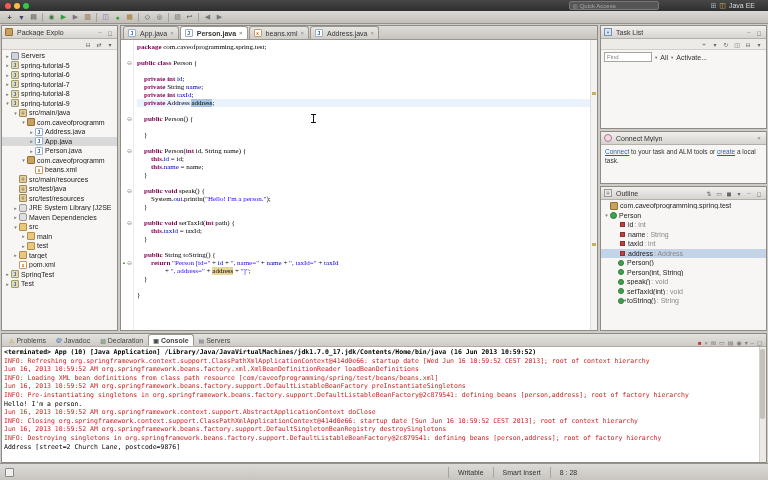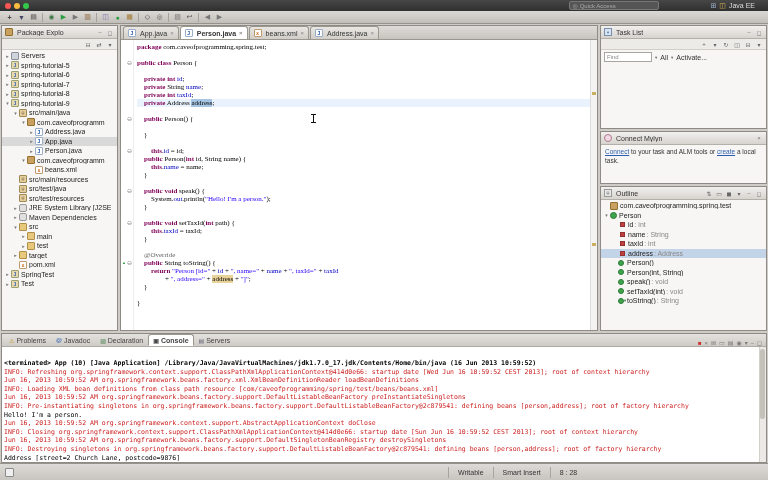--- a/index.html
+++ b/index.html
@@ -132,21 +132,21 @@
 .contab.active{background:#fff;border-color:#9a978f;border-bottom-color:#fff;border-radius:3px 3px 0 0;font-weight:bold;}
 .cicon{font-size:6px;}
 .ci-problems{color:#c09020;}
 .ci-javadoc{color:#2a5db0;}
 .ci-declaration{color:#3f7a46;}
 .ci-console{color:#444;}
 .ci-servers{color:#667;}
 .contoolbar{margin-left:auto;display:flex;align-items:center;gap:3px;padding-right:4px;}
 .coni{font-size:6px;color:#777;}
 .coni.red{color:#cc3333;}
-.console-body{flex:1;overflow:hidden;padding:12px 9px 0 2px;font-family:"DejaVu Sans Mono",monospace;font-size:6.5px;line-height:8.6px;position:relative;}
+.console-body{flex:1;overflow:hidden;padding:1px 9px 0 2px;font-family:"DejaVu Sans Mono",monospace;font-size:6.5px;line-height:8.6px;position:relative;}
 .con-header{font-weight:bold;color:#000;white-space:nowrap;}
 .con-line{white-space:nowrap;}
 .con-line.red{color:#cc2222;}
 .con-line.black{color:#000;}
 .con-scroll{position:absolute;right:0;top:0;bottom:0;width:7px;background:#eceae7;border-left:1px solid #d5d2cd;}
 .con-thumb{position:absolute;right:1px;top:2px;width:5px;height:70px;background:#c4c1bb;border-radius:2px;}
 
 
 .statusbar{height:17px;background:linear-gradient(#dddbd7,#c8c5c0);border-top:1px solid #95928c;display:flex;align-items:center;font-size:7px;color:#333;flex:0 0 auto;padding:0 5px;}
 .sb-icon{width:9px;height:9px;border:1px solid #8a8a8a;background:#efefef;border-radius:1px;margin-right:4px;flex:0 0 auto;}
@@ -422,34 +422,33 @@
             <div class="cl">&nbsp;</div>
             <div class="cl"><span class="tk-def">    </span><span class="tk-kw">private</span><span class="tk-def"> </span><span class="tk-kw">int</span><span class="tk-def"> </span><span class="tk-fld">id</span><span class="tk-def">;</span></div>
             <div class="cl"><span class="tk-def">    </span><span class="tk-kw">private</span><span class="tk-def"> String </span><span class="tk-fld">name</span><span class="tk-def">;</span></div>
             <div class="cl"><span class="tk-def">    </span><span class="tk-kw">private</span><span class="tk-def"> </span><span class="tk-kw">int</span><span class="tk-def"> </span><span class="tk-fld">taxId</span><span class="tk-def">;</span></div>
             <div class="cl hl"><span class="tk-def">    </span><span class="tk-kw">private</span><span class="tk-def"> Address </span><span class="tk-sel">address</span><span class="tk-def">;</span></div>
             <div class="cl">&nbsp;</div>
             <div class="cl"><span class="tk-def">    </span><span class="tk-kw">public</span><span class="tk-def"> Person() {</span></div>
             <div class="cl">&nbsp;</div>
             <div class="cl"><span class="tk-def">    }</span></div>
             <div class="cl">&nbsp;</div>
+            <div class="cl"><span class="tk-def">    </span><span class="tk-kw">public</span><span class="tk-def"> Person(</span><span class="tk-kw">int</span><span class="tk-def"> id, String name) {</span></div>
             <div class="cl"><span class="tk-def">        </span><span class="tk-kw">this</span><span class="tk-def">.</span><span class="tk-fld">id</span><span class="tk-def"> = id;</span></div>
-            <div class="cl"><span class="tk-def">    </span><span class="tk-kw">public</span><span class="tk-def"> Person(</span><span class="tk-kw">int</span><span class="tk-def"> id, String name) {</span></div>
             <div class="cl"><span class="tk-def">        </span><span class="tk-kw">this</span><span class="tk-def">.</span><span class="tk-fld">name</span><span class="tk-def"> = name;</span></div>
             <div class="cl"><span class="tk-def">    }</span></div>
             <div class="cl">&nbsp;</div>
             <div class="cl"><span class="tk-def">    </span><span class="tk-kw">public</span><span class="tk-def"> </span><span class="tk-kw">void</span><span class="tk-def"> speak() {</span></div>
             <div class="cl"><span class="tk-def">        System.</span><span class="tk-fld">out</span><span class="tk-def">.println(</span><span class="tk-str">"Hello! I'm a person."</span><span class="tk-def">);</span></div>
             <div class="cl"><span class="tk-def">    }</span></div>
             <div class="cl">&nbsp;</div>
             <div class="cl"><span class="tk-def">    </span><span class="tk-kw">public</span><span class="tk-def"> </span><span class="tk-kw">void</span><span class="tk-def"> setTaxId(</span><span class="tk-kw">int</span><span class="tk-def"> path) {</span></div>
             <div class="cl"><span class="tk-def">        </span><span class="tk-kw">this</span><span class="tk-def">.</span><span class="tk-fld">taxId</span><span class="tk-def"> = taxId;</span></div>
             <div class="cl"><span class="tk-def">    }</span></div>
             <div class="cl">&nbsp;</div>
-            <div class="cl"><span class="tk-def">    </span><span class="tk-ann">@Override</span></div>
             <div class="cl"><span class="tk-def">    </span><span class="tk-kw">public</span><span class="tk-def"> String toString() {</span></div>
             <div class="cl"><span class="tk-def">        </span><span class="tk-kw">return</span><span class="tk-def"> </span><span class="tk-str">"Person [id="</span><span class="tk-def"> + </span><span class="tk-fld">id</span><span class="tk-def"> + </span><span class="tk-str">", name="</span><span class="tk-def"> + </span><span class="tk-fld">name</span><span class="tk-def"> + </span><span class="tk-str">", taxId="</span><span class="tk-def"> + </span><span class="tk-fld">taxId</span></div>
             <div class="cl"><span class="tk-def">                + </span><span class="tk-str">", address="</span><span class="tk-def"> + </span><span class="tk-occ">address</span><span class="tk-def"> + </span><span class="tk-str">"]"</span><span class="tk-def">;</span></div>
             <div class="cl"><span class="tk-def">    }</span></div>
             <div class="cl">&nbsp;</div>
             <div class="cl"><span class="tk-def">}</span></div>
           </div>
         <div class="overview-ruler">
           <div class="ov-mark" style="top:18%;background:#c8b060;"></div>
           <div class="ov-mark" style="top:70%;background:#c8b060;"></div>

